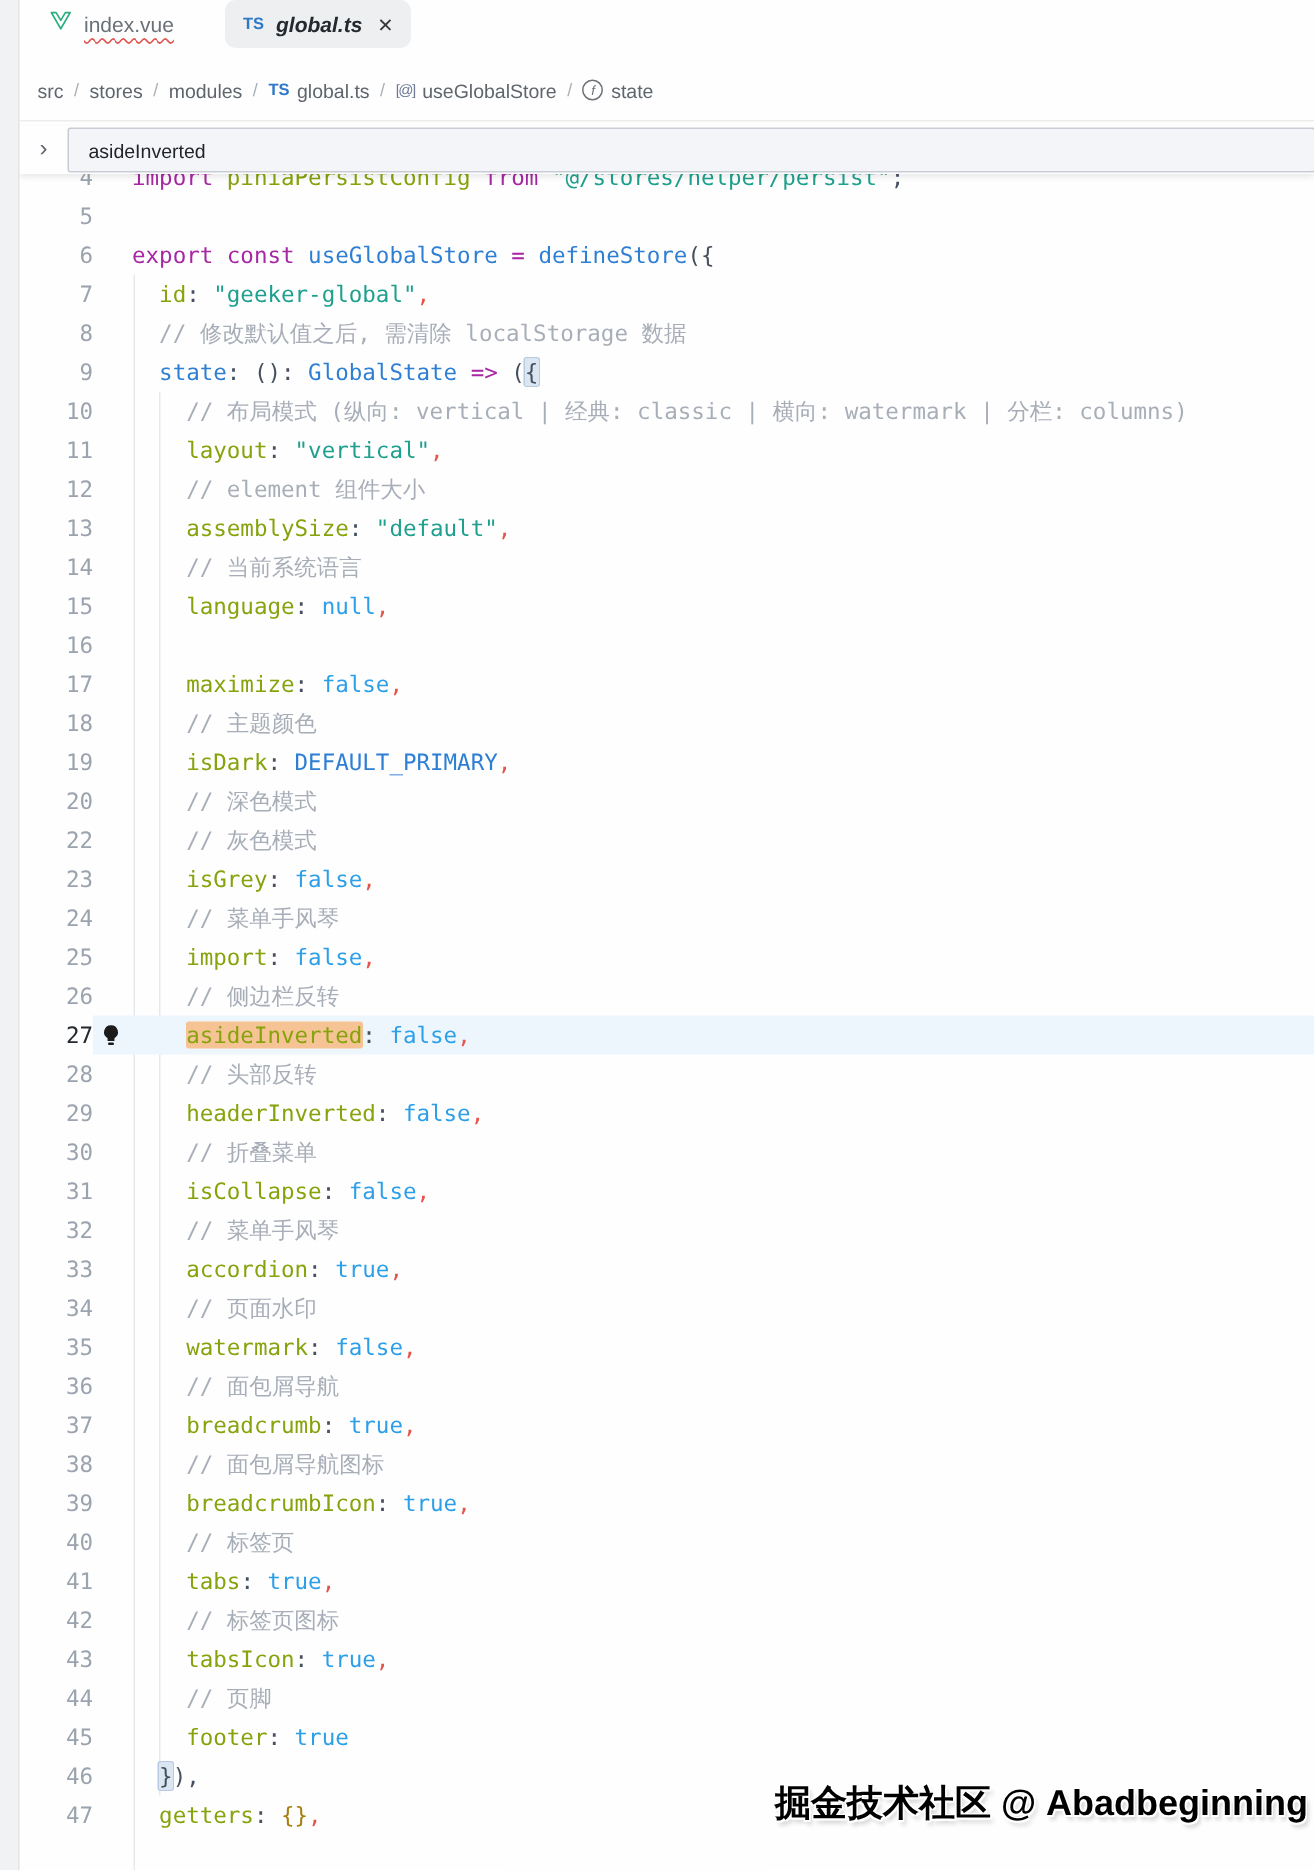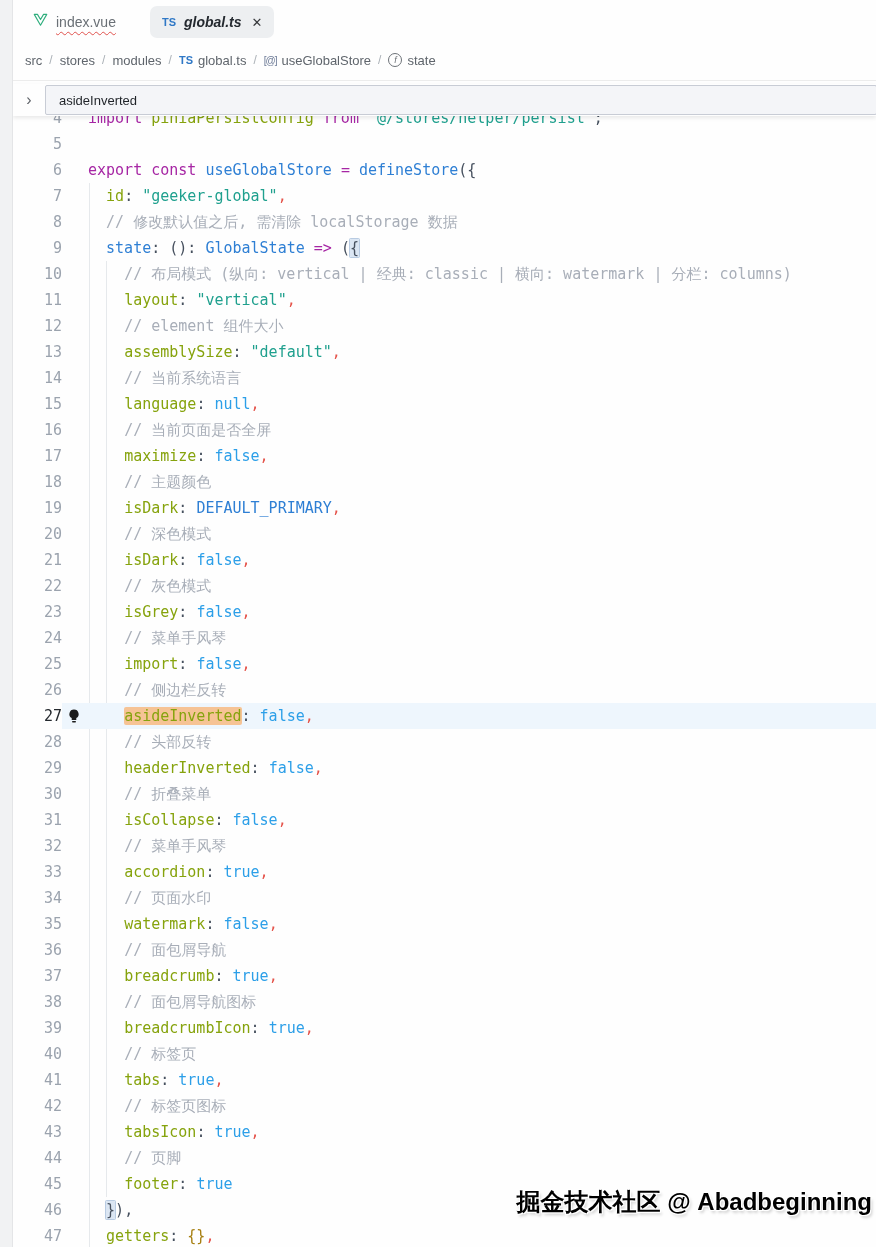--- a/index.html
+++ b/index.html
@@ -6,21 +6,21 @@
   html,body { background:#fff; }
   #page {
     position:relative; width:876px; height:1247px; overflow:hidden;
     background:#fefefe; font-family:"Liberation Sans", sans-serif;
   }
   
   #strip { position:absolute; left:0; top:0; width:13px; height:1247px;
     background:#f1f2f3; border-right:1px solid #e4e5e7; z-index:12; }
 
   
-  #tabbar { position:absolute; left:13px; top:0; right:0; height:44px; background:#fefefe; z-index:8; display:flex; align-items:center; }
+  #tabbar { position:absolute; left:13px; top:0; right:0; height:44px; background:#fefefe; z-index:8; display:flex; align-items:flex-start; }
   .tab { display:flex; align-items:center; gap:8px; height:32px; padding:0 12px; border-radius:7px; cursor:pointer; }
   .tab.inactive { margin-left:8px; color:#6a7076; }
   .tab.active { margin-left:22px; background:#edeff1; color:#24292f; }
   .tab-label { font-size:14px; }
   .tab.active .tab-label { font-style:italic; font-weight:600; }
   .tab.inactive .tab-label { text-decoration:underline wavy #e0524e; text-decoration-thickness:1px; text-underline-offset:4px; }
   .ts-badge { font-size:11px; font-weight:bold; color:#2f78c6; letter-spacing:0; }
   .close-x { font-size:13px; color:#37393c; margin-left:2px; cursor:pointer; }
 
   
@@ -193,46 +193,40 @@
         <span class="codeln"><span class="pl">    </span><span class="cmt">// 当前系统语言</span></span>
       </div>
       <div class="row">
         <span class="num">15</span>
         <span class="marg"></span>
         <span class="codeln"><span class="pl">    </span><span class="prop">language</span><span class="pun">:</span><span class="pl"> </span><span class="val">null</span><span class="com">,</span></span>
       </div>
       <div class="row">
         <span class="num">16</span>
         <span class="marg"></span>
-        <span class="codeln"><span class="pl">    </span><span class="cmt">// 当前页面是否全屏</span></span>
       </div>
       <div class="row">
         <span class="num">17</span>
         <span class="marg"></span>
         <span class="codeln"><span class="pl">    </span><span class="prop">maximize</span><span class="pun">:</span><span class="pl"> </span><span class="val">false</span><span class="com">,</span></span>
       </div>
       <div class="row">
         <span class="num">18</span>
         <span class="marg"></span>
         <span class="codeln"><span class="pl">    </span><span class="cmt">// 主题颜色</span></span>
       </div>
       <div class="row">
         <span class="num">19</span>
         <span class="marg"></span>
         <span class="codeln"><span class="pl">    </span><span class="prop">isDark</span><span class="pun">:</span><span class="pl"> </span><span class="idn">DEFAULT_PRIMARY</span><span class="com">,</span></span>
       </div>
       <div class="row">
         <span class="num">20</span>
         <span class="marg"></span>
         <span class="codeln"><span class="pl">    </span><span class="cmt">// 深色模式</span></span>
-      </div>
-      <div class="row">
-        <span class="num">21</span>
-        <span class="marg"></span>
-        <span class="codeln"><span class="pl">    </span><span class="prop">isDark</span><span class="pun">:</span><span class="pl"> </span><span class="val">false</span><span class="com">,</span></span>
       </div>
       <div class="row">
         <span class="num">22</span>
         <span class="marg"></span>
         <span class="codeln"><span class="pl">    </span><span class="cmt">// 灰色模式</span></span>
       </div>
       <div class="row">
         <span class="num">23</span>
         <span class="marg"></span>
         <span class="codeln"><span class="pl">    </span><span class="prop">isGrey</span><span class="pun">:</span><span class="pl"> </span><span class="val">false</span><span class="com">,</span></span>

